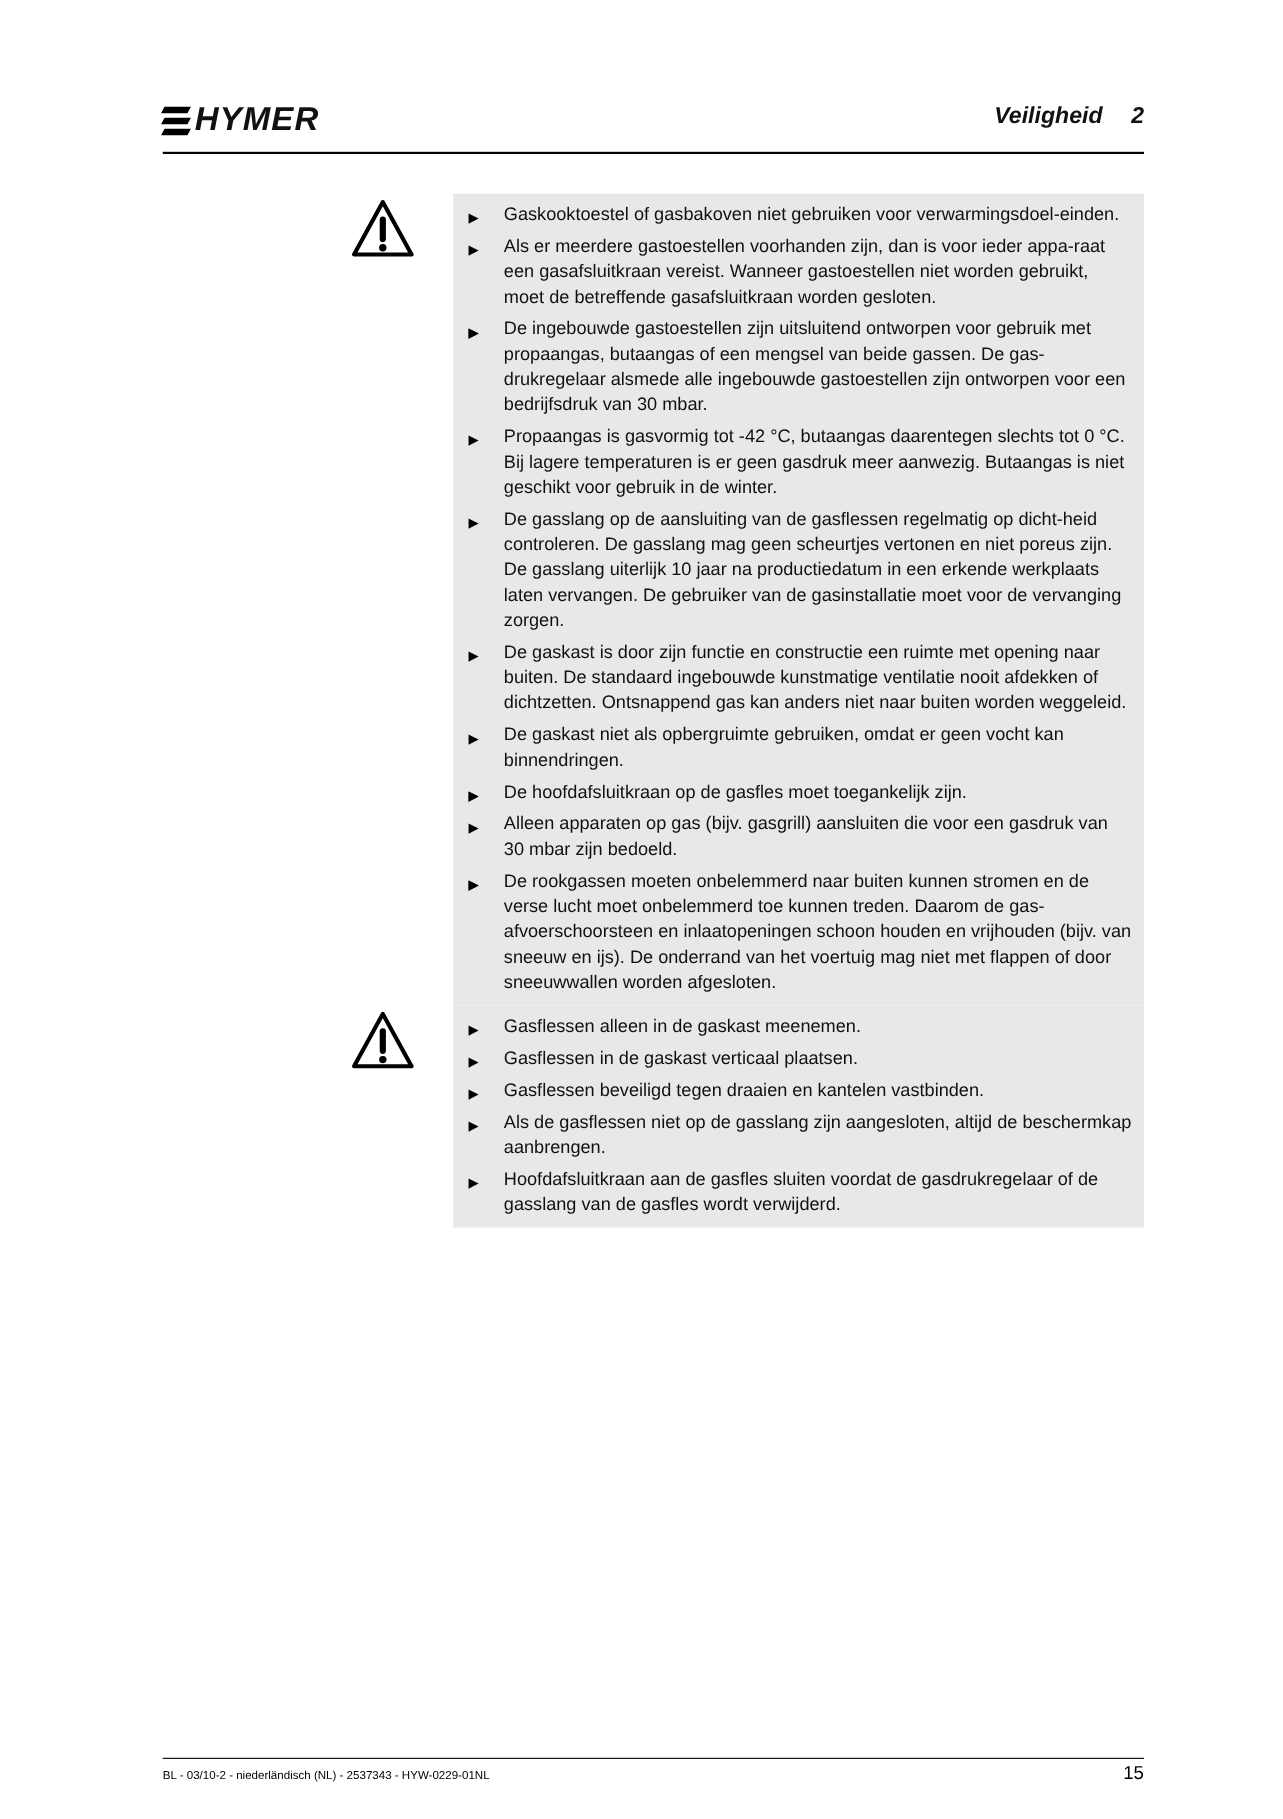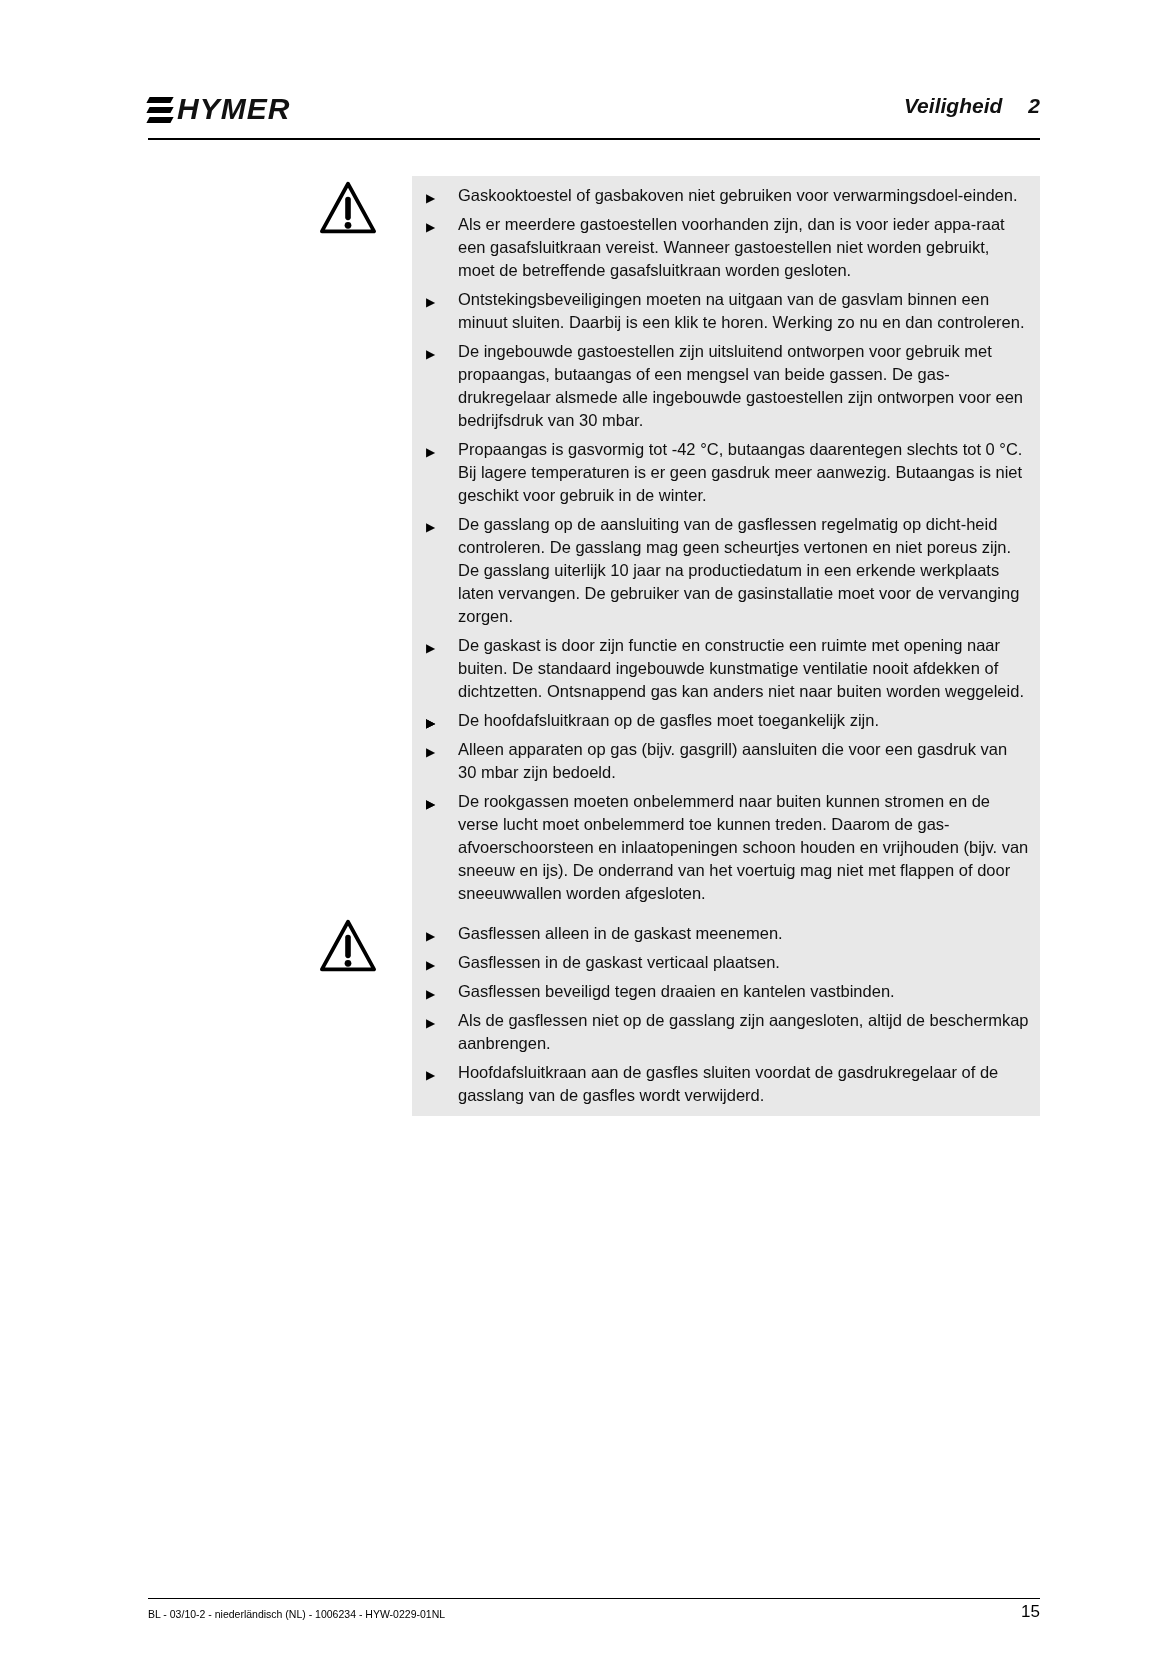--- a/index.html
+++ b/index.html
@@ -65,26 +65,26 @@
         <svg class="warning-svg" width="60" height="56" viewBox="0 0 64 60">
           <path d="M32 4 L60 55 L4 55 Z" fill="#ffffff" stroke="#000000" stroke-width="4" stroke-linejoin="round"></path>
           <path d="M32 21 L32 40" stroke="#000000" stroke-width="6" stroke-linecap="round"></path>
           <circle cx="32" cy="48.5" r="3.6" fill="#000000"></circle>
         </svg>
       </div>
       <div class="panel">
         <ul class="bullets">
           <li class="bullet"><span class="marker">▶</span><span>Gaskooktoestel of gasbakoven niet gebruiken voor verwarmingsdoel-einden.</span></li>
           <li class="bullet"><span class="marker">▶</span><span>Als er meerdere gastoestellen voorhanden zijn, dan is voor ieder appa-raat een gasafsluitkraan vereist. Wanneer gastoestellen niet worden gebruikt, moet de betreffende gasafsluitkraan worden gesloten.</span></li>
-          <li class="bullet"><span class="marker">▶</span><span>Ontstekingsbeveiligingen moeten na uitgaan van de gasvlam binnen een minuut sluiten. Daarbij is een klik te horen. Werking zo nu en dan controleren.</span></li>
+          <li class="bullet"><span class="marker">▶</span></li>
           <li class="bullet"><span class="marker">▶</span><span>De ingebouwde gastoestellen zijn uitsluitend ontworpen voor gebruik met propaangas, butaangas of een mengsel van beide gassen. De gas-drukregelaar alsmede alle ingebouwde gastoestellen zijn ontworpen voor een bedrijfsdruk van 30 mbar.</span></li>
           <li class="bullet"><span class="marker">▶</span><span>Propaangas is gasvormig tot -42 °C, butaangas daarentegen slechts tot 0 °C. Bij lagere temperaturen is er geen gasdruk meer aanwezig. Butaangas is niet geschikt voor gebruik in de winter.</span></li>
           <li class="bullet"><span class="marker">▶</span><span>De gasslang op de aansluiting van de gasflessen regelmatig op dicht-heid controleren. De gasslang mag geen scheurtjes vertonen en niet poreus zijn. De gasslang uiterlijk 10 jaar na productiedatum in een erkende werkplaats laten vervangen. De gebruiker van de gasinstallatie moet voor de vervanging zorgen.</span></li>
           <li class="bullet"><span class="marker">▶</span><span>De gaskast is door zijn functie en constructie een ruimte met opening naar buiten. De standaard ingebouwde kunstmatige ventilatie nooit afdekken of dichtzetten. Ontsnappend gas kan anders niet naar buiten worden weggeleid.</span></li>
-          <li class="bullet"><span class="marker">▶</span></li>
+          <li class="bullet"><span class="marker">▶</span><span>De gaskast niet als opbergruimte gebruiken, omdat er geen vocht kan binnendringen.</span></li>
           <li class="bullet"><span class="marker">▶</span></li>
           <li class="bullet"><span class="marker">▶</span><span>De hoofdafsluitkraan op de gasfles moet toegankelijk zijn.</span></li>
           <li class="bullet"><span class="marker">▶</span><span>Alleen apparaten op gas (bijv. gasgrill) aansluiten die voor een gasdruk van 30 mbar zijn bedoeld.</span></li>
           <li class="bullet"><span class="marker">▶</span></li>
           <li class="bullet"><span class="marker">▶</span><span>De rookgassen moeten onbelemmerd naar buiten kunnen stromen en de verse lucht moet onbelemmerd toe kunnen treden. Daarom de gas-afvoerschoorsteen en inlaatopeningen schoon houden en vrijhouden (bijv. van sneeuw en ijs). De onderrand van het voertuig mag niet met flappen of door sneeuwwallen worden afgesloten.</span></li>
         </ul>
       </div>
     </div>
 
 
@@ -103,16 +103,16 @@
           <li class="bullet"><span class="marker">▶</span><span>Gasflessen beveiligd tegen draaien en kantelen vastbinden.</span></li>
           <li class="bullet"><span class="marker">▶</span><span>Als de gasflessen niet op de gasslang zijn aangesloten, altijd de beschermkap aanbrengen.</span></li>
           <li class="bullet"><span class="marker">▶</span><span>Hoofdafsluitkraan aan de gasfles sluiten voordat de gasdrukregelaar of de gasslang van de gasfles wordt verwijderd.</span></li>
         </ul>
       </div>
     </div>
 
   </div>
 
   <div class="footer-rule"></div>
-  <div class="footer-left">BL - 03/10-2 - niederländisch (NL) - 1006234 - HYW-0229-01NL</div>
+  <div class="footer-left">BL - 03/10-2 - niederländisch (NL) - 2537343 - HYW-0229-01NL</div>
   <div class="footer-page">15</div>
 
 </div>
 
 </body></html>

